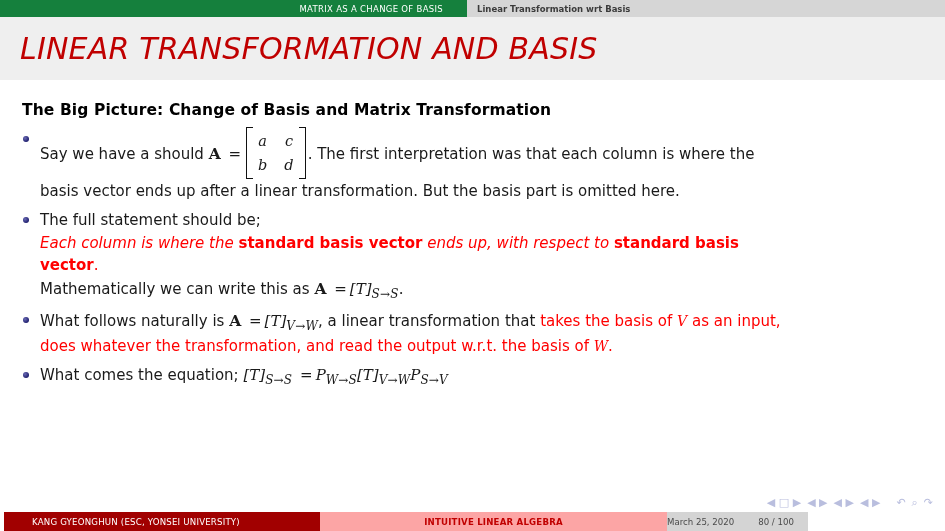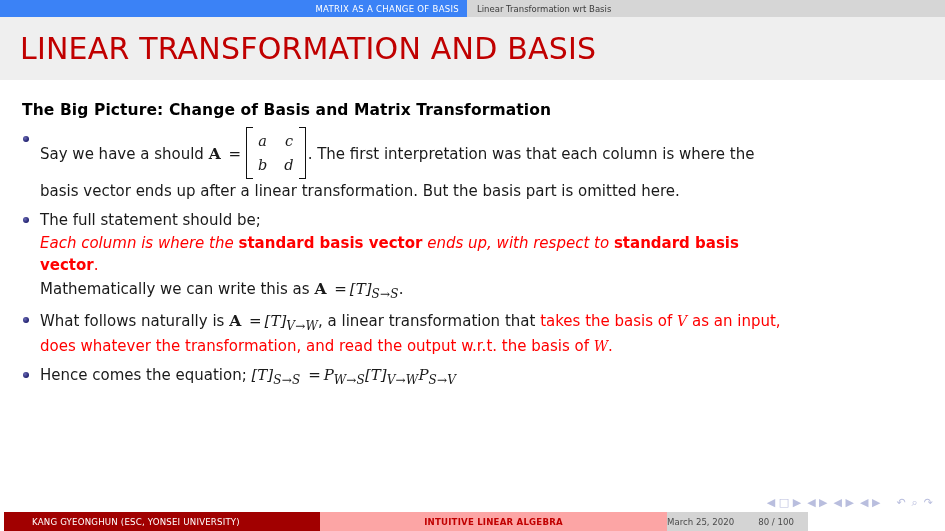--- a/index.html
+++ b/index.html
@@ -17,51 +17,53 @@
 
   
   .headbar {
     display: flex;
     width: 945px;
     height: 17px;
     background: #d6d6d6;
   }
   .headbar-left {
     flex: 0 0 467px;
-    background: #3b82f6;
+    background: #15803d;
     color: #ffffff;
     font-size: 8.5px;
     letter-spacing: 0.3px;
     display: flex;
     align-items: center;
     justify-content: flex-end;
-    padding-right: 8px;
+    padding-right: 24px;
     box-sizing: border-box;
     text-transform: uppercase;
   }
   .headbar-right {
     flex: 1 1 auto;
     background: #d6d6d6;
     color: #3b3b3b;
     font-size: 8.5px;
     display: flex;
     align-items: center;
     padding-left: 10px;
     box-sizing: border-box;
+    font-weight: bold;
   }
 
   
   .titleband {
     width: 945px;
     height: 63px;
     background: #efefef;
     display: flex;
     align-items: center;
     box-sizing: border-box;
     padding-left: 20px;
+    font-style: italic;
   }
   .slide-title {
     color: #c00000;
     font-size: 30px;
     font-weight: 400;
     letter-spacing: 0.2px;
     line-height: 1;
   }
 
   
@@ -294,21 +296,21 @@
       <span class="bmA">A</span>
       <span class="op">=</span><span class="mathit">[T]</span><span class="sub">V→W</span><span>, a linear transformation that</span>
       <span class="red">takes the basis of</span>
       <span class="cal red">V</span>
       <span class="red">as an input, does whatever the transformation, and read the output w.r.t. the basis of</span>
       <span class="cal red">W</span><span class="red">.</span>
     </li>
 
     <li>
       <span class="dot"></span>
-      <span>Hence comes the equation;</span>
+      <span>What comes the equation;</span>
       <span class="mathit">[T]</span><span class="sub">S→S</span>
       <span class="op">=</span><span class="mathit">P</span><span class="sub">W→S</span><span class="mathit">[T]</span><span class="sub">V→W</span><span class="mathit">P</span><span class="sub">S→V</span>
     </li>
 
   </ul>
 </div>
 
 <div class="navsyms">
   <span class="navgroup">◀ □ ▶</span>
   <span class="navgroup">◀ ▶</span>

